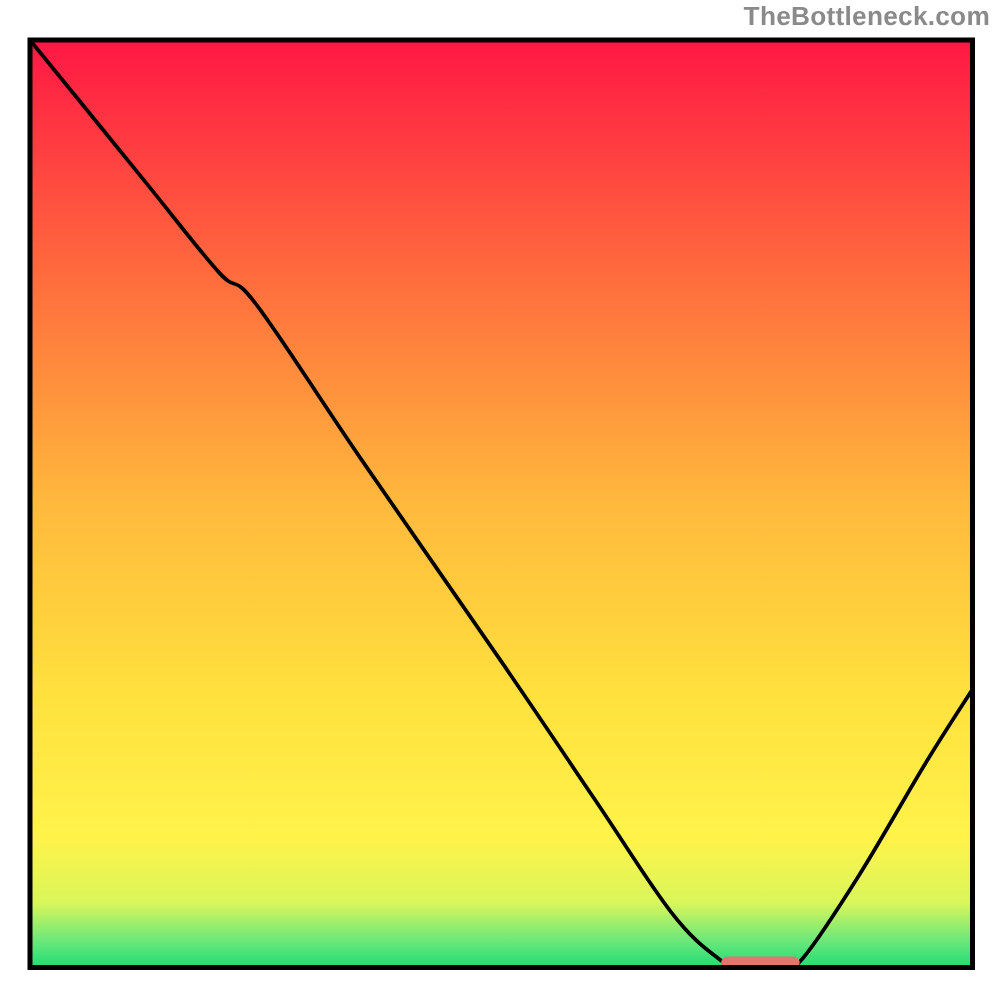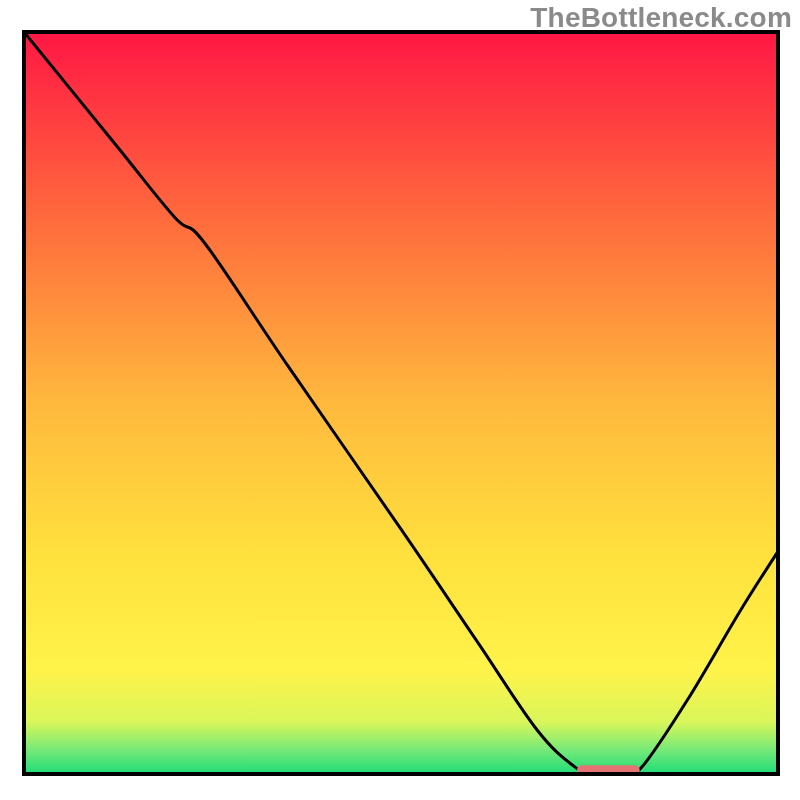--- a/index.html
+++ b/index.html
@@ -13,21 +13,21 @@
   }
   .stage {
     position: relative;
     width: 800px;
     height: 800px;
   }
   .watermark {
     position: absolute;
     top: 2px;
     right: 8px;
-    font-size: 28px;
+    font-size: 21px;
     font-weight: 600;
     color: #8a8a8a;
     letter-spacing: 0.2px;
     z-index: 10;
   }
   svg.plot {
     position: absolute;
     top: 0;
     left: 0;
   }

